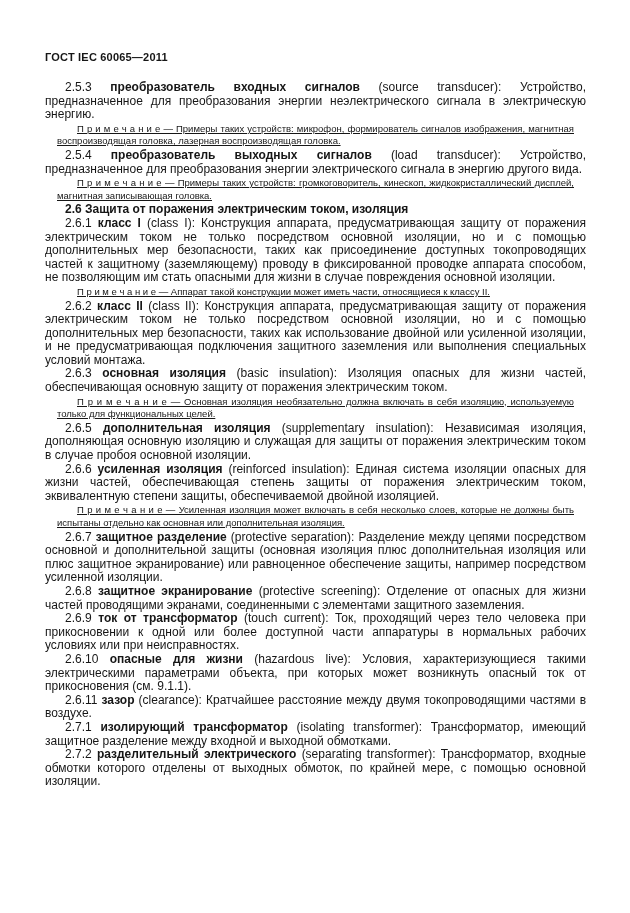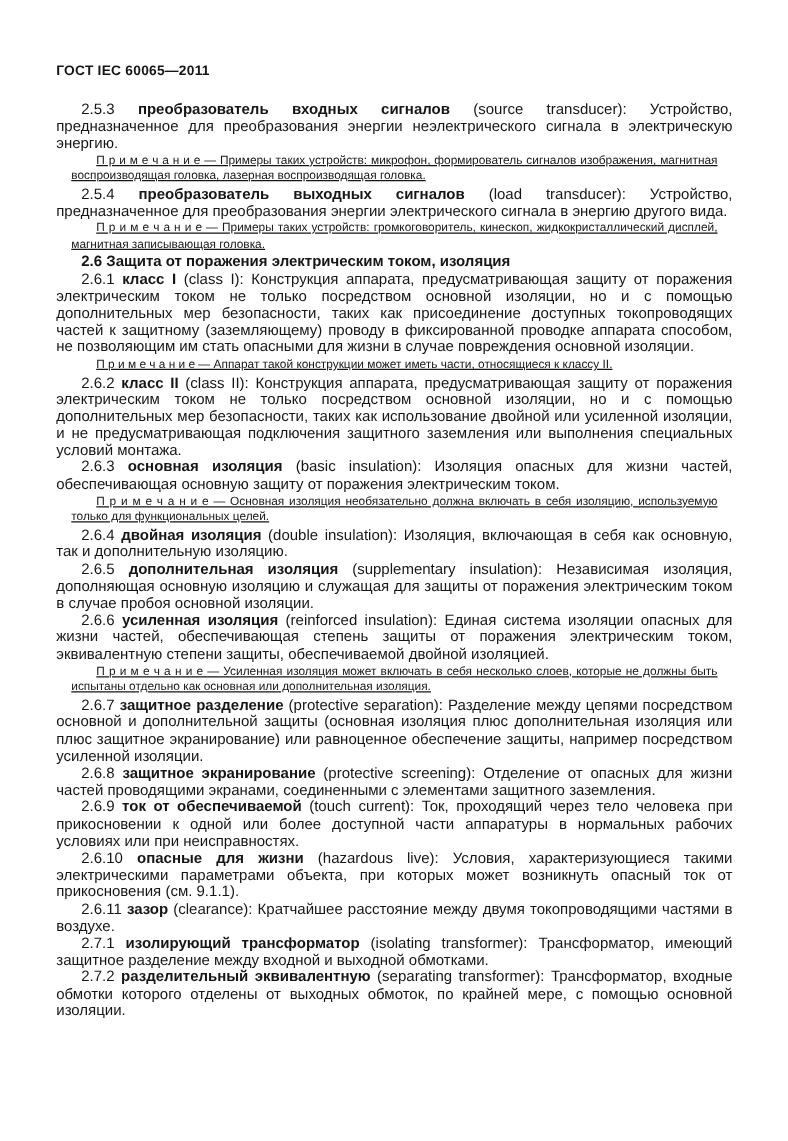--- a/index.html
+++ b/index.html
@@ -61,27 +61,26 @@
       <p class="para"><span>2.5.3 </span><span class="bold">преобразователь входных сигналов</span><span> (source transducer): Устройство, предназначенное для преобразования энергии неэлектрического сигнала в электрическую энергию.</span></p>
       <p class="note"><span>П р и м е ч а н и е — Примеры таких устройств: микрофон, формирователь сигналов изображения, магнитная воспроизводящая головка, лазерная воспроизводящая головка.</span></p>
       <p class="para"><span>2.5.4 </span><span class="bold">преобразователь выходных сигналов</span><span> (load transducer): Устройство, предназначенное для преобразования энергии электрического сигнала в энергию другого вида.</span></p>
       <p class="note"><span>П р и м е ч а н и е — Примеры таких устройств: громкоговоритель, кинескоп, жидкокристаллический дисплей, магнитная записывающая головка.</span></p>
       <p class="heading"><span class="bold">2.6 Защита от поражения электрическим током, изоляция</span></p>
       <p class="para"><span>2.6.1 </span><span class="bold">класс I</span><span> (class I): Конструкция аппарата, предусматривающая защиту от поражения электрическим током не только посредством основной изоляции, но и с помощью дополнительных мер безопасности, таких как присоединение доступных токопроводящих частей к защитному (заземляющему) проводу в фиксированной проводке аппарата способом, не позволяющим им стать опасными для жизни в случае повреждения основной изоляции.</span></p>
       <p class="note"><span>П р и м е ч а н и е — Аппарат такой конструкции может иметь части, относящиеся к классу II.</span></p>
       <p class="para"><span>2.6.2 </span><span class="bold">класс II</span><span> (class II): Конструкция аппарата, предусматривающая защиту от поражения электрическим током не только посредством основной изоляции, но и с помощью дополнительных мер безопасности, таких как использование двойной или усиленной изоляции, и не предусматривающая подключения защитного заземления или выполнения специальных условий монтажа.</span></p>
       <p class="para"><span>2.6.3 </span><span class="bold">основная изоляция</span><span> (basic insulation): Изоляция опасных для жизни частей, обеспечивающая основную защиту от поражения электрическим током.</span></p>
       <p class="note"><span>П р и м е ч а н и е — Основная изоляция необязательно должна включать в себя изоляцию, используемую только для функциональных целей.</span></p>
-      <p class="para"><span>2.6.4 </span><span class="bold">двойная изоляция</span><span> (double insulation): Изоляция, включающая в себя как основную, так и дополнительную изоляцию.</span></p>
       <p class="para"><span>2.6.5 </span><span class="bold">дополнительная изоляция</span><span> (supplementary insulation): Независимая изоляция, дополняющая основную изоляцию и служащая для защиты от поражения электрическим током в случае пробоя основной изоляции.</span></p>
       <p class="para"><span>2.6.6 </span><span class="bold">усиленная изоляция</span><span> (reinforced insulation): Единая система изоляции опасных для жизни частей, обеспечивающая степень защиты от поражения электрическим током, эквивалентную степени защиты, обеспечиваемой двойной изоляцией.</span></p>
       <p class="note"><span>П р и м е ч а н и е — Усиленная изоляция может включать в себя несколько слоев, которые не должны быть испытаны отдельно как основная или дополнительная изоляция.</span></p>
       <p class="para"><span>2.6.7 </span><span class="bold">защитное разделение</span><span> (protective separation): Разделение между цепями посредством основной и дополнительной защиты (основная изоляция плюс дополнительная изоляция или плюс защитное экранирование) или равноценное обеспечение защиты, например посредством усиленной изоляции.</span></p>
       <p class="para"><span>2.6.8 </span><span class="bold">защитное экранирование</span><span> (protective screening): Отделение от опасных для жизни частей проводящими экранами, соединенными с элементами защитного заземления.</span></p>
-      <p class="para"><span>2.6.9 </span><span class="bold">ток от обеспечиваемой</span><span> (touch current): Ток, проходящий через тело человека при прикосновении к одной или более доступной части аппаратуры в нормальных рабочих условиях или при неисправностях.</span></p>
+      <p class="para"><span>2.6.9 </span><span class="bold">ток от трансформатор</span><span> (touch current): Ток, проходящий через тело человека при прикосновении к одной или более доступной части аппаратуры в нормальных рабочих условиях или при неисправностях.</span></p>
       <p class="para"><span>2.6.10 </span><span class="bold">опасные для жизни</span><span> (hazardous live): Условия, характеризующиеся такими электрическими параметрами объекта, при которых может возникнуть опасный ток от прикосновения (см. 9.1.1).</span></p>
       <p class="para"><span>2.6.11 </span><span class="bold">зазор</span><span> (clearance): Кратчайшее расстояние между двумя токопроводящими частями в воздухе.</span></p>
       <p class="para"><span>2.7.1 </span><span class="bold">изолирующий трансформатор</span><span> (isolating transformer): Трансформатор, имеющий защитное разделение между входной и выходной обмотками.</span></p>
-      <p class="para"><span>2.7.2 </span><span class="bold">разделительный эквивалентную</span><span> (separating transformer): Трансформатор, входные обмотки которого отделены от выходных обмоток, по крайней мере, с помощью основной изоляции.</span></p>
+      <p class="para"><span>2.7.2 </span><span class="bold">разделительный электрического</span><span> (separating transformer): Трансформатор, входные обмотки которого отделены от выходных обмоток, по крайней мере, с помощью основной изоляции.</span></p>
     </div>
 
   <div class="page-number">10</div>
 </div>
 
 </body></html>

